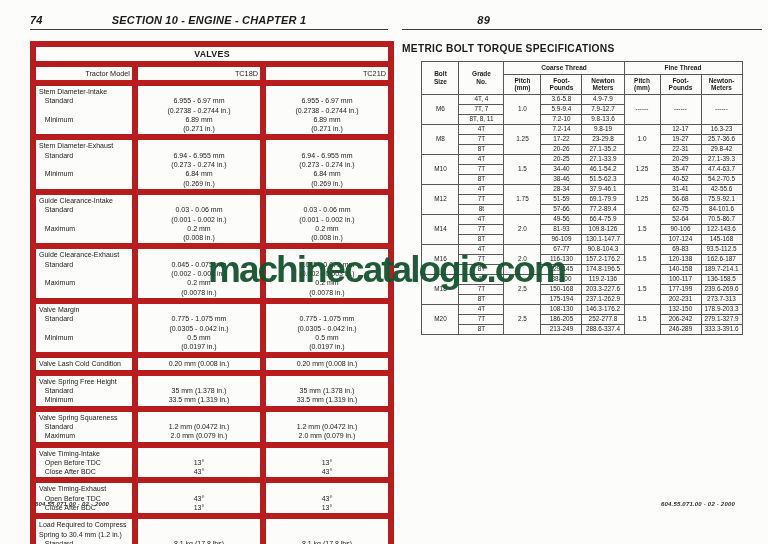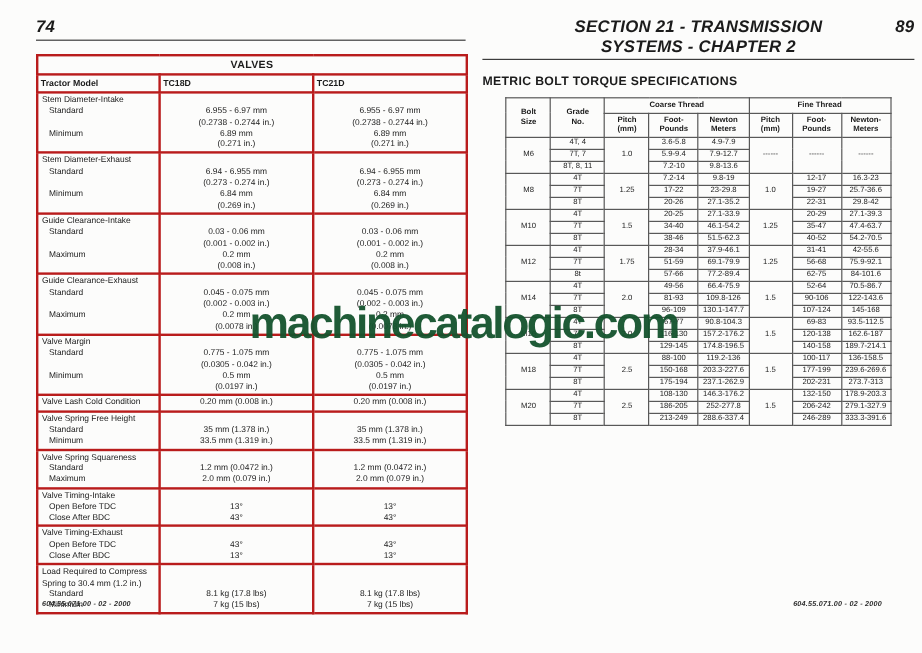--- a/index.html
+++ b/index.html
@@ -2,30 +2,30 @@
 <html><head>
 <meta charset="utf-8">
 <style>
   html,body{margin:0;padding:0}
   body{width:768px;height:544px;background:#fcfcfb;font-family:"Liberation Sans",sans-serif;color:#1b1b1b;position:relative;overflow:hidden}
 
   .page{position:absolute;top:14px}
   .page-left{left:30px;width:358px}
   .page-right{left:402px;width:360px}
 
-  .phead{display:flex;align-items:flex-start;border-bottom:1.7px solid #3c3c3c;padding-bottom:3px;font-style:italic;font-weight:bold;font-size:14px;letter-spacing:.2px}
+  .phead{display:flex;align-items:flex-end;border-bottom:1.7px solid #3c3c3c;padding-bottom:3px;font-style:italic;font-weight:bold;font-size:11px;letter-spacing:.2px}
   .pnum{width:44px}
   .ptitle{flex:1;text-align:center}
   .page-right .pnum{text-align:right}
 
   
   table.valves{border-collapse:collapse;width:100%;margin-top:11px;table-layout:fixed}
-  .valves td{border:2px solid #b91c1c;padding:1px 3px;vertical-align:top}
+  .valves td{border:6px solid #b91c1c;padding:1px 3px;vertical-align:top}
   .valves .title-cell{font-weight:bold;text-align:center;font-size:8.8px;padding:2px;letter-spacing:.3px}
-  .valves .col-h{font-weight:bold;text-align:left;font-size:7.3px;padding:2px}
+  .valves .col-h{font-weight:normal;text-align:right;font-size:7.3px;padding:2px}
   .ln{font-size:7px;line-height:9.3px;min-height:9.3px;white-space:pre-wrap}
   .val .ln{text-align:center}
 
   
   .mtitle{font-weight:bold;font-size:10.2px;margin:13px 0 7px;letter-spacing:.3px}
   table.torque{border-collapse:collapse;margin:0 auto;width:320px;table-layout:fixed}
   .torque th,.torque td{border:1px solid #585858;text-align:center;padding:0 1px;overflow:hidden}
   .torque th{font-weight:bold;font-size:6.5px;white-space:pre-line;line-height:7.6px;padding:2px 1px}
   .torque td{font-size:6.4px;height:9px;line-height:8.6px;white-space:nowrap}
 
@@ -34,20 +34,21 @@
   .footer-right{right:33px}
 
   .watermark{position:absolute;left:208px;top:249px;font-size:37px;font-weight:bold;letter-spacing:-2px;color:#14532d;opacity:.95;z-index:9;white-space:nowrap;pointer-events:none}
 </style>
 </head>
 <body>
 
 <div class="page page-left">
   <div class="phead">
     <span class="pnum">74</span>
+    <span class="ptitle">SECTION 10 - ENGINE - CHAPTER 1</span>
     <span class="pnum"></span>
   </div>
 
   <table class="valves">
     <colgroup>
         <col style="width:102px">
         <col style="width:128px">
         <col style="width:128px">
       </colgroup>
     <tbody id="valves-body">
@@ -268,21 +269,20 @@
             <div class="ln">7 kg (15 lbs)</div>
           </td>
         </tr>
       </tbody>
   </table>
 </div>
 
 <div class="page page-right">
   <div class="phead">
     <span class="pnum"></span>
-    <span class="ptitle">SECTION 21 - TRANSMISSION SYSTEMS - CHAPTER 2</span>
     <span class="pnum">89</span>
   </div>
 
   <div class="mtitle">METRIC BOLT TORQUE SPECIFICATIONS</div>
 
   <table class="torque">
     <colgroup>
       <col style="width:37px">
         <col style="width:45px">
         <col style="width:37px">

